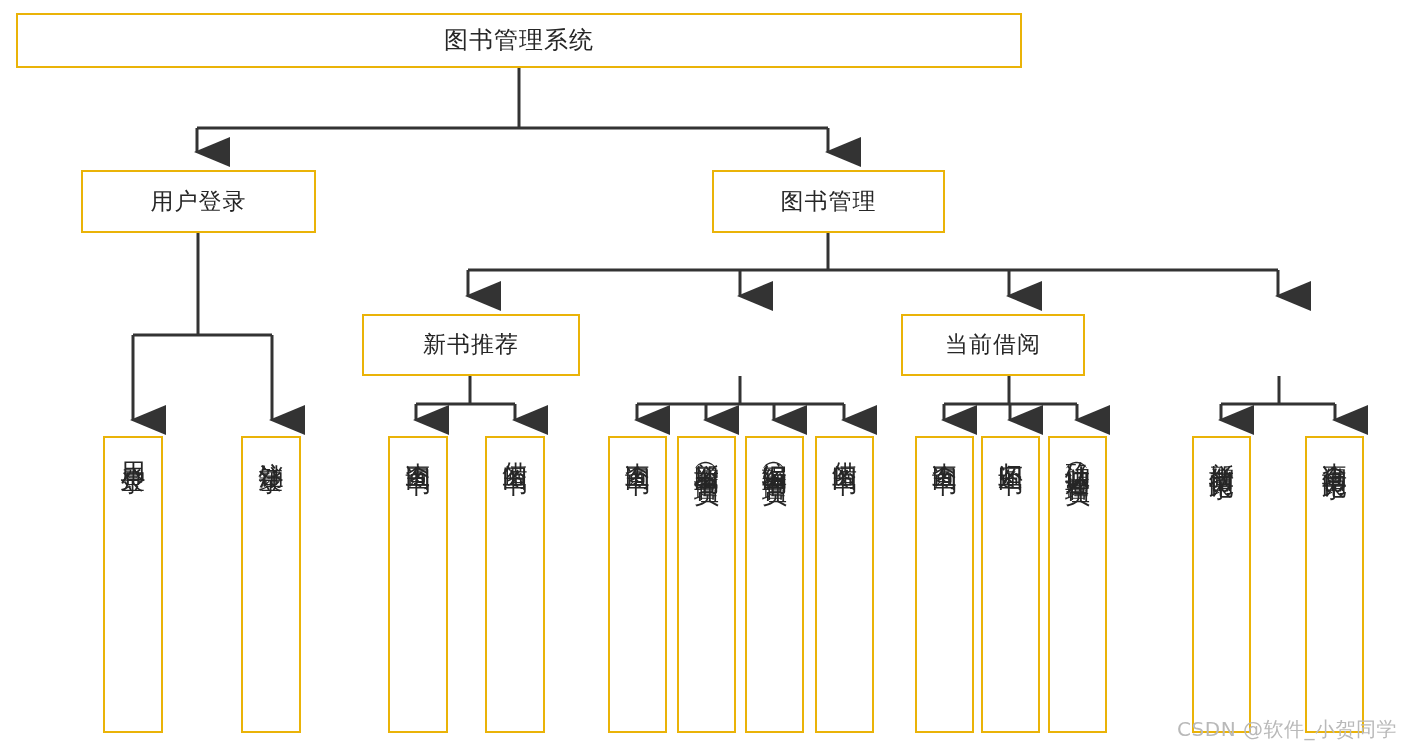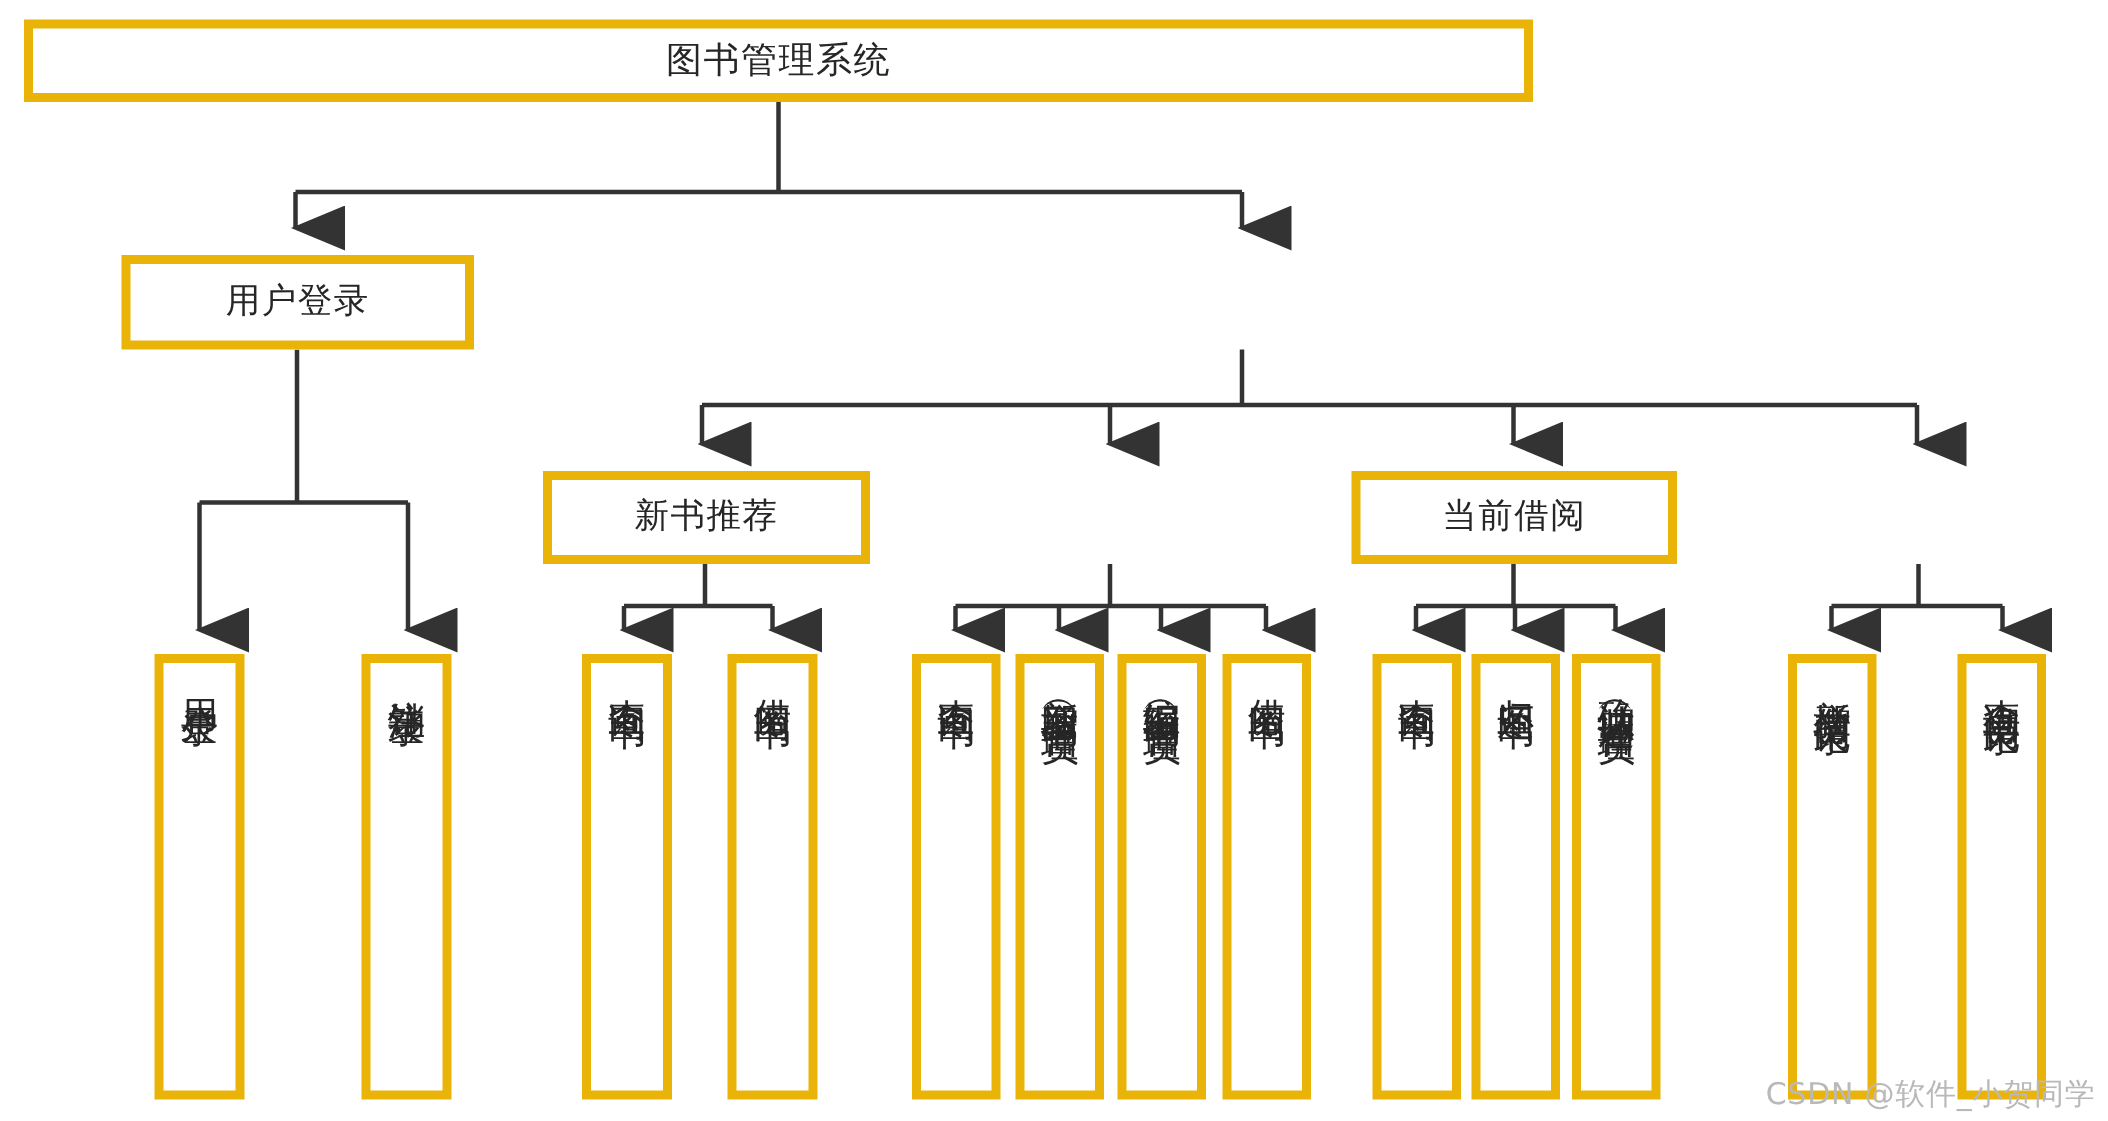--- a/index.html
+++ b/index.html
@@ -21,21 +21,21 @@
     position: absolute;
     left: 0;
     top: 0;
     width: 1405px;
     height: 747px;
     pointer-events: none;
   }
   .node {
     position: absolute;
     box-sizing: border-box;
-    border: 6px solid #eab308;
+    border: 2px solid #eab308;
     background: #ffffff;
     display: flex;
     align-items: center;
     justify-content: center;
     color: #262626;
   }
   .node .label {
     display: block;
     text-align: center;
     line-height: 1.18;
@@ -128,25 +128,28 @@
     </g>
   </svg>
 
   <div class="node h root" style="left:16px; top:13px; width:1006px; height:55px;">
     <span class="label">图书管理系统</span>
   </div>
 
   <div class="node h" style="left:81px; top:170px; width:235px; height:63px;">
     <span class="label">用户登录</span>
   </div>
+  <div class="node h" style="left:712px; top:170px; width:233px; height:63px;">
+    <span class="label">图书管理</span>
+  </div>
 
   <div class="node h" style="left:362px; top:314px; width:218px; height:62px;">
     <span class="label">新书推荐</span>
   </div>
-  <div class="node h" style="left:901px; top:314px; width:217px; height:62px;">
+  <div class="node h" style="left:901px; top:314px; width:184px; height:62px;">
     <span class="label">当前借阅</span>
   </div>
 
   <div class="node v" style="left:103px; top:436px; width:60px; height:297px;">
     <span class="label">用户登录</span>
   </div>
   <div class="node v" style="left:241px; top:436px; width:60px; height:297px;">
     <span class="label">注销登录</span>
   </div>
 

